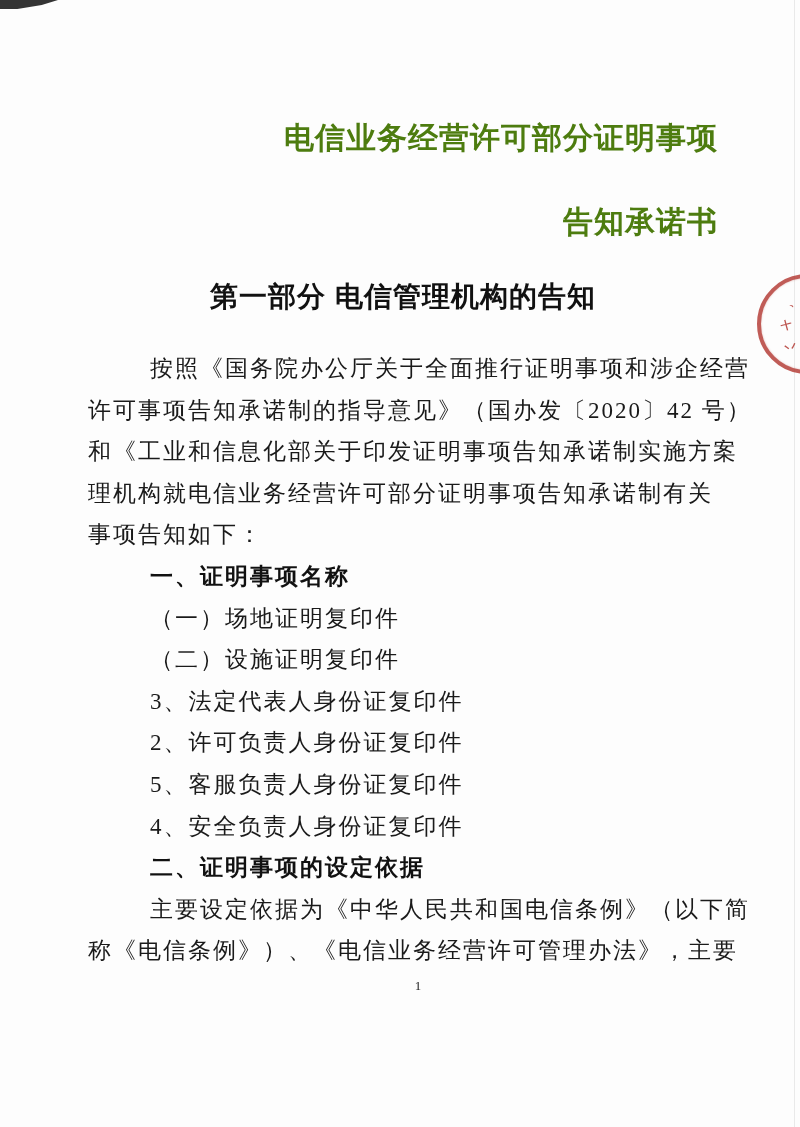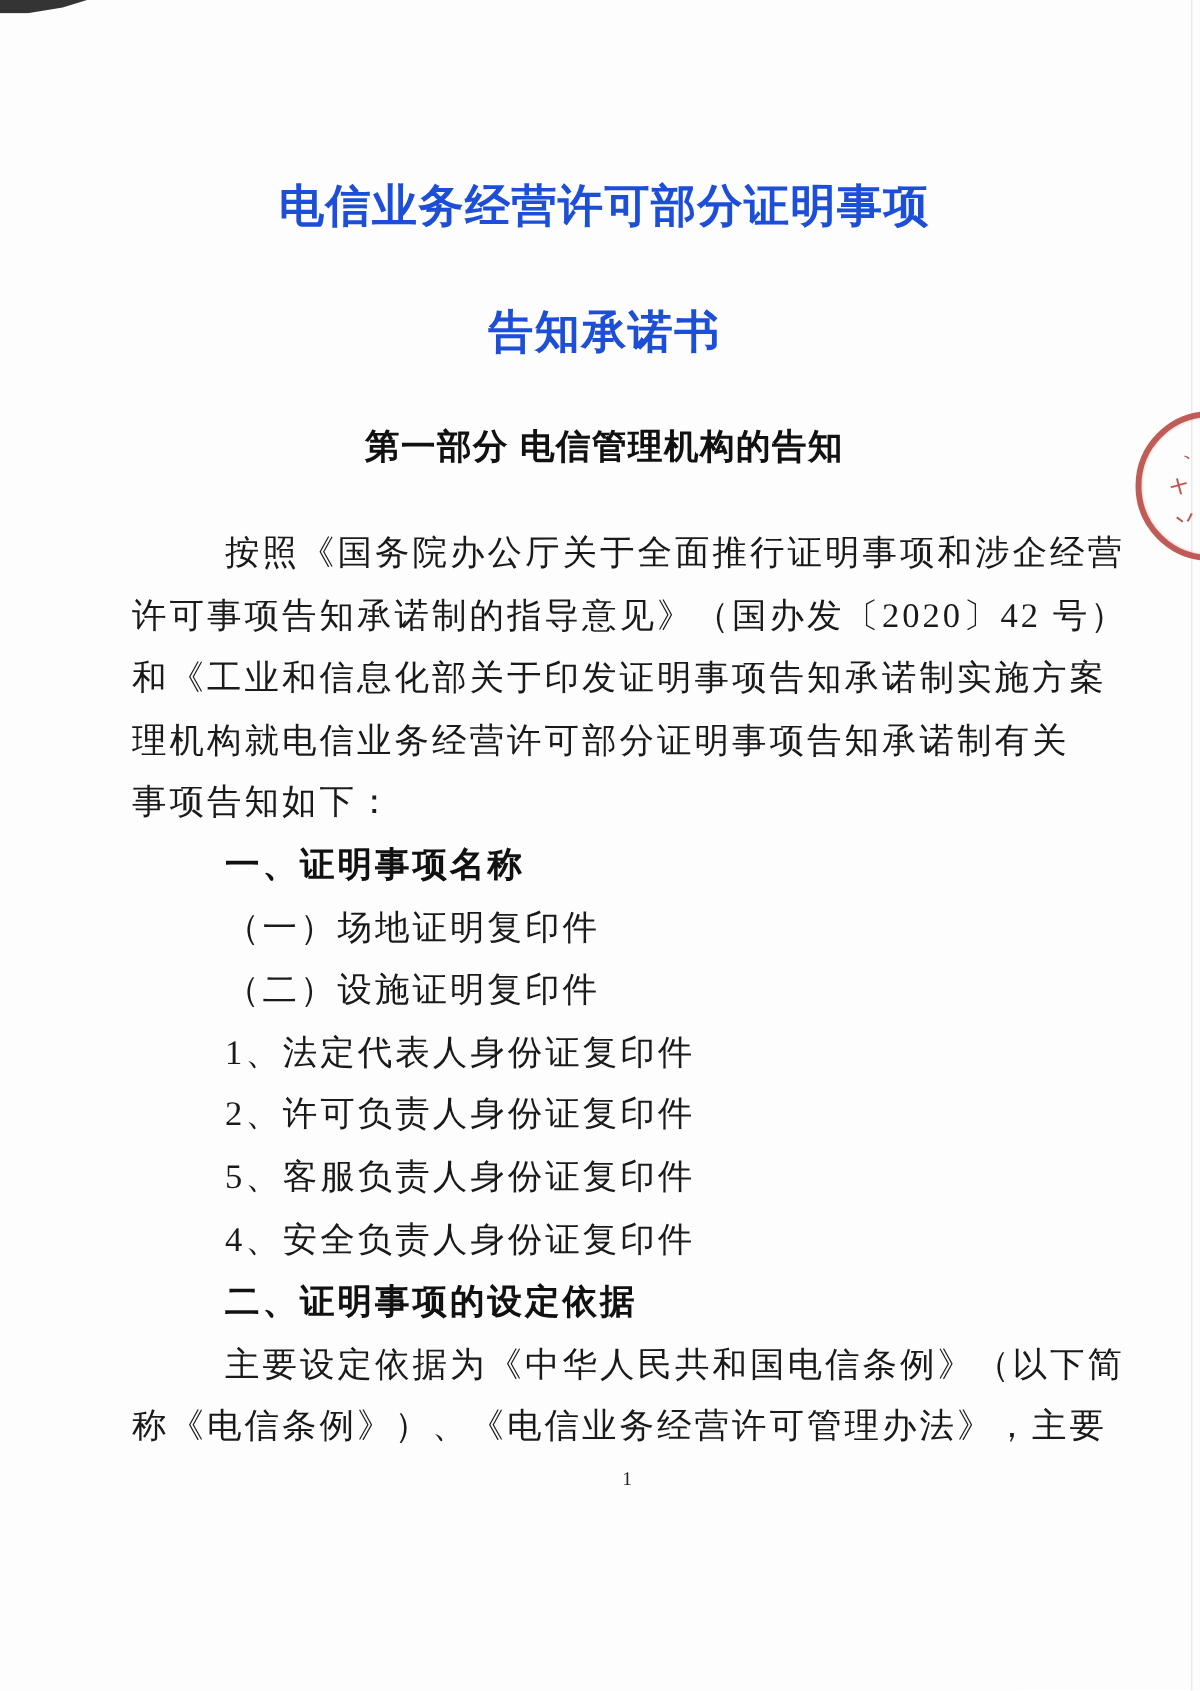--- a/index.html
+++ b/index.html
@@ -36,36 +36,36 @@
   }
   .seal-frag { position:absolute; color:rgba(178,56,50,0.85);
     font-size:11px; line-height:11px; font-weight:bold; }
   .frag-1 { top:298px; left:788px; transform:rotate(-20deg); }
   .frag-2 { top:320px; left:781px; transform:rotate(-15deg); }
   .frag-3 { top:342px; left:785px; transform:rotate(-10deg); }
 
   .content { position:relative; padding:0 82px 0 88px; }
 
   .doc-title {
-    text-align:center;
+    text-align:right;
     font-family:"Liberation Sans","DejaVu Sans",sans-serif;
     font-weight:bold;
     font-size:30px; line-height:36px;
     letter-spacing:1px;
-    color:#1d4ed8;
+    color:#4d7c0f;
   }
   .doc-title.first { margin-top:120px; }
   .doc-title.second { margin-top:48px; }
 
   .section-heading {
     margin-top:42px;
     text-align:center;
     font-family:"Liberation Sans","DejaVu Sans",sans-serif;
     font-weight:bold;
-    font-size:23px; line-height:30px;
+    font-size:28px; line-height:30px;
     letter-spacing:1px;
     color:#111;
   }
 
   .body-block { margin-top:36px; }
   .line {
     font-size:23px;
     line-height:41.6px;
     letter-spacing:2px;
     white-space:nowrap;
@@ -108,21 +108,21 @@
 
     <div class="body-block">
       <div class="line ind">按照《国务院办公厅关于全面推行证明事项和涉企经营</div>
       <div class="line">许可事项告知承诺制的指导意见》（国办发〔2020〕42 号）</div>
       <div class="line">和《工业和信息化部关于印发证明事项告知承诺制实施方案</div>
       <div class="line">理机构就电信业务经营许可部分证明事项告知承诺制有关</div>
       <div class="line">事项告知如下：</div>
       <div class="line ind bold">一、证明事项名称</div>
       <div class="line ind">（一）场地证明复印件</div>
       <div class="line ind">（二）设施证明复印件</div>
-      <div class="line ind">1、法定代表人身份证复印件</div>
+      <div class="line ind">3、法定代表人身份证复印件</div>
       <div class="line ind">2、许可负责人身份证复印件</div>
       <div class="line ind">5、客服负责人身份证复印件</div>
       <div class="line ind">4、安全负责人身份证复印件</div>
       <div class="line ind bold">二、证明事项的设定依据</div>
       <div class="line ind">主要设定依据为《中华人民共和国电信条例》（以下简</div>
       <div class="line">称《电信条例》）、《电信业务经营许可管理办法》，主要</div>
     </div>
 
     <div class="page-footer">1</div>
   </div>

